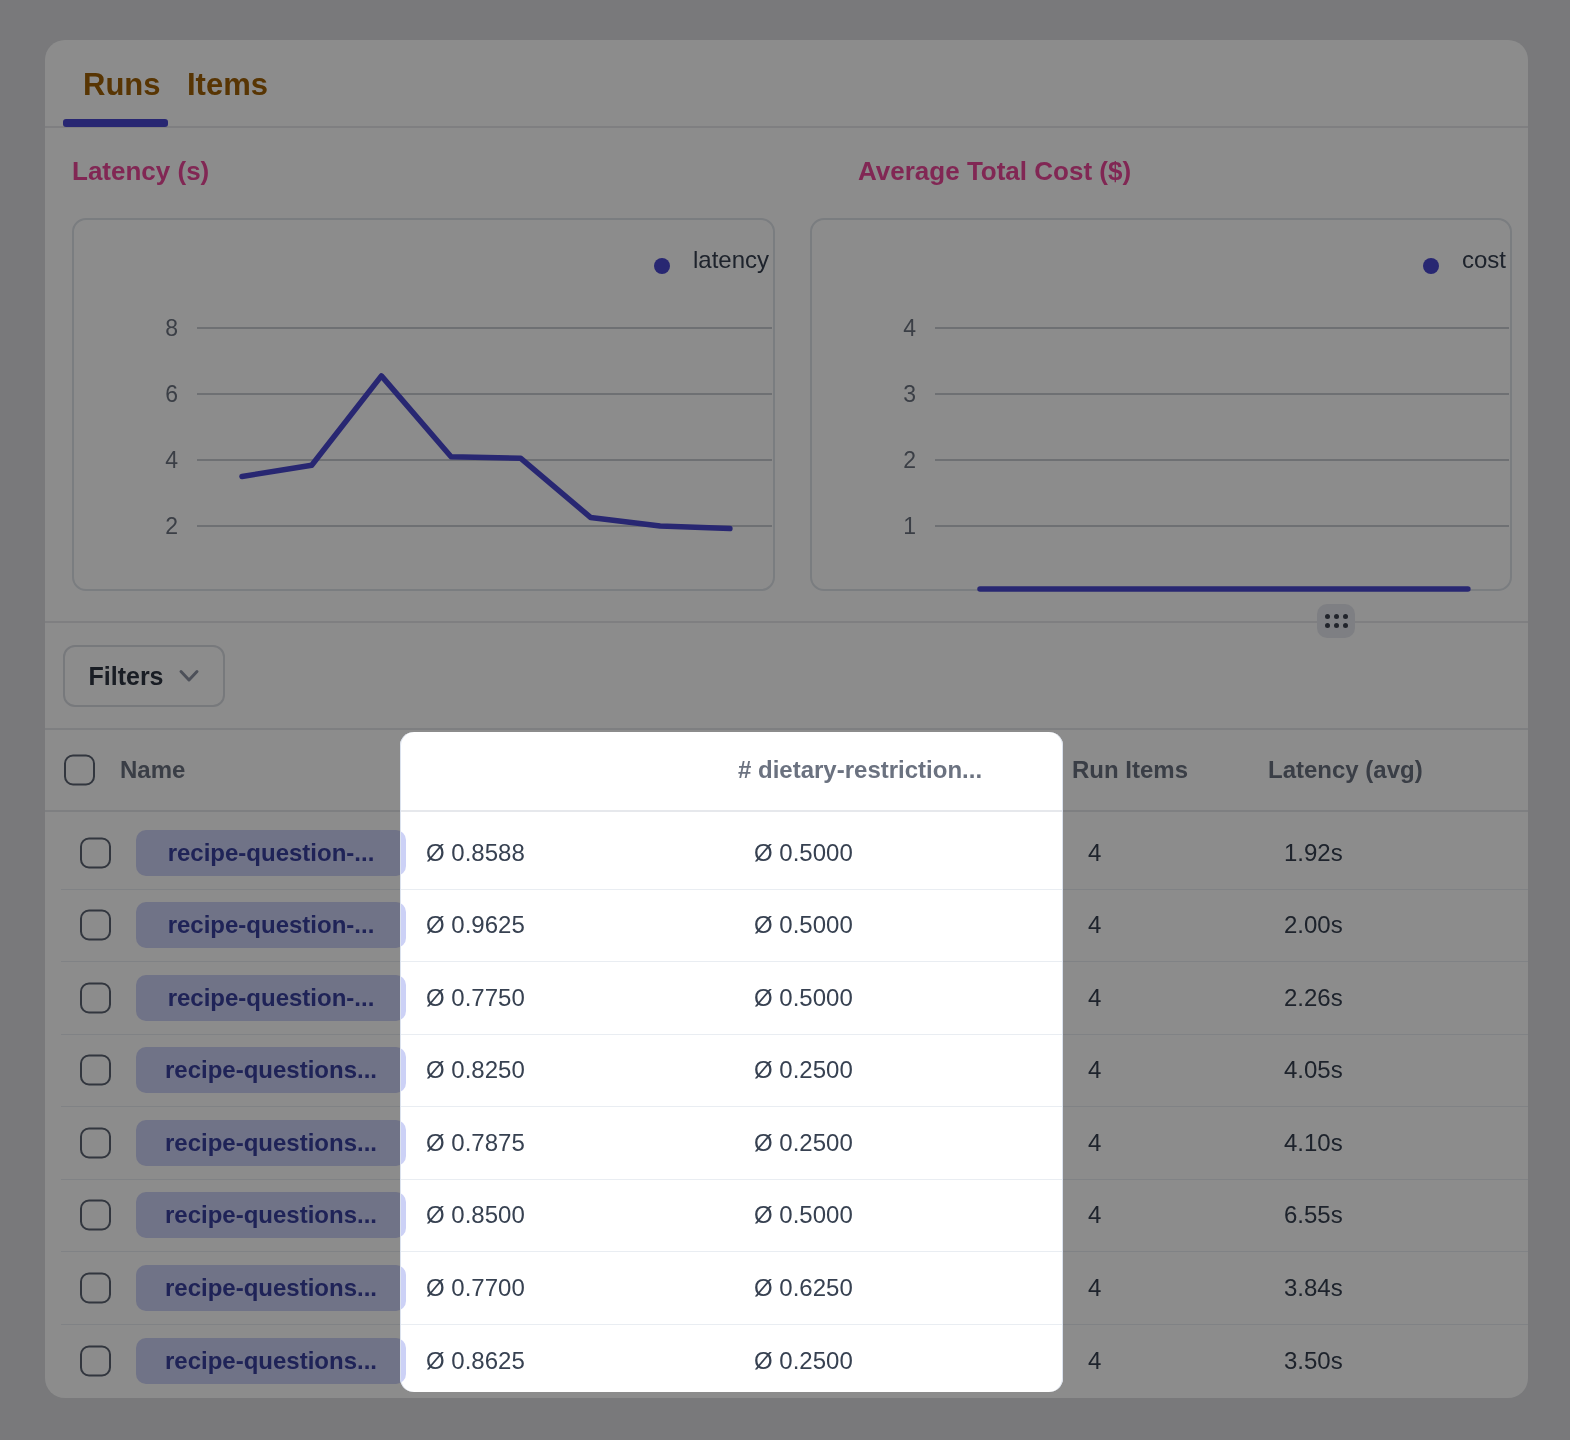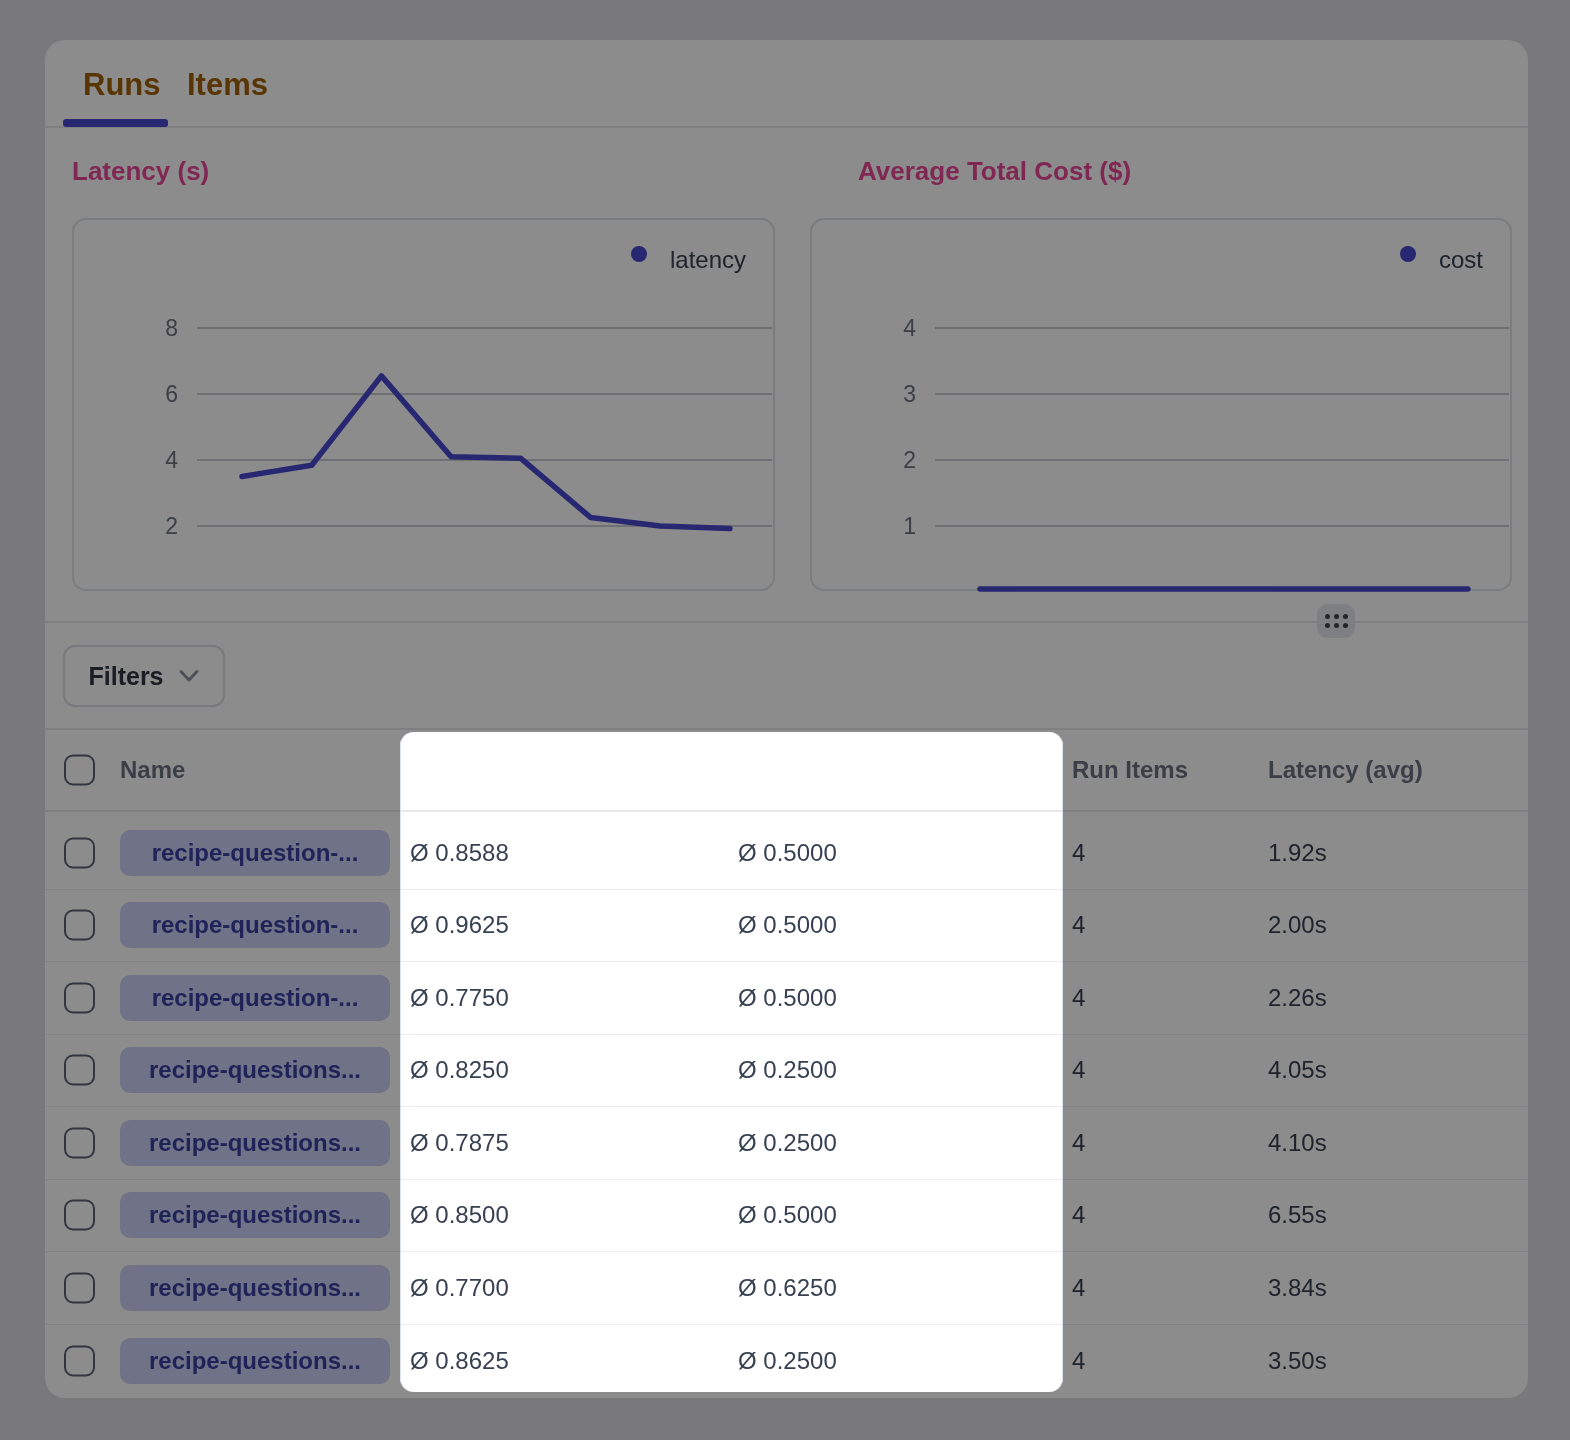--- a/index.html
+++ b/index.html
@@ -23,21 +23,21 @@
   
   .chart-title { position:absolute; top:116px; font-size:26px; font-weight:700; color:#ec4899; }
   .title-latency { left:27px; }
   .title-cost { left:765px;margin-left:48px; }
   .panel {
     position:absolute; top:178px; height:373px;
     border:2px solid #dfe3e9; border-radius:14px; background:#fff;
   }
   .panel-latency { left:27px; width:703px; }
   .panel-cost { left:765px; width:702px; }
-  .legend { position:absolute; top:26px; right:27px; display:flex; align-items:flex-start; gap:23px; }
+  .legend { position:absolute; top:26px; right:4px; display:flex; align-items:flex-end; gap:23px; }
   .legend-dot { width:16px; height:16px; border-radius:50%; }
   .legend-label { font-size:24px; color:#374151; }
   .panel svg { position:absolute; left:0; top:0; }
   
   .section-divider { position:absolute; left:0; right:0; top:581px; height:2px; background:#e7e8eb; }
   .drag-handle {
     position:absolute; left:1272px; top:564px; width:38px; height:34px;
     background:#e6e8ee; border-radius:10px;
     display:grid; grid-template-columns:repeat(3,5px); grid-template-rows:repeat(2,5px);
     gap:4px; place-content:center; cursor:grab;
@@ -57,21 +57,21 @@
   }
   .th { position:absolute; top:0; height:100%; display:flex; align-items:center;
         font-size:24px; font-weight:700; color:#6b7280; white-space:nowrap; }
   .col-name { left:75px; }  .col-c1 { left:365px; } .col-c2 { left:693px; }
   .col-c3 { left:1027px; }  .col-c4 { left:1223px; }
   .checkbox {
     position:absolute; left:19px; top:50%; transform:translateY(-50%);
     width:31px; height:31px; border:2.5px solid #5b6372; border-radius:9px;
     background:transparent; cursor:pointer;
   }
-  .tbody { position:absolute; left:0; right:0; top:777px; }
+  .tbody { position:absolute; left:16px; right:0; top:777px; }
   .row { position:relative; height:72.5px; border-bottom:1.5px solid #e9edf2; }
   .row:last-child { border-bottom:none; }
   .cell { position:absolute; top:0; height:100%; display:flex; align-items:center;
           font-size:24px; color:#374151; white-space:nowrap; }
   .name-pill {
     position:absolute; left:75px; top:50%; transform:translateY(-50%);
     width:270px; height:46px; border-radius:10px;
     display:flex; align-items:center; justify-content:center;
     font-size:24px; font-weight:700; cursor:pointer;
   }
@@ -147,20 +147,21 @@
   <button class="filters-btn">
     <span class="filters-label">Filters</span>
     <svg width="22" height="14" viewBox="0 0 22 14">
       <polyline points="3,2.5 11,11 19,2.5" fill="none" stroke="#8c93a3" stroke-width="3" stroke-linecap="round" stroke-linejoin="round"></polyline>
     </svg>
   </button>
 
   <div class="thead">
     <div class="checkbox"></div>
     <div class="th col-name">Name</div>
+    <div class="th col-c2"># dietary-restriction...</div>
     <div class="th col-c4">Latency (avg)</div>
     <div class="th col-c3">Run Items</div>
   </div>
 
   <div class="tbody" id="tbody">
   <div class="row">
     <div class="checkbox"></div>
     <div class="name-pill" style="background: rgb(204, 209, 246); color: rgb(57, 64, 159);">recipe-question-...</div>
     <div class="cell col-c1">Ø 0.8588</div>
     <div class="cell col-c2">Ø 0.5000</div>

